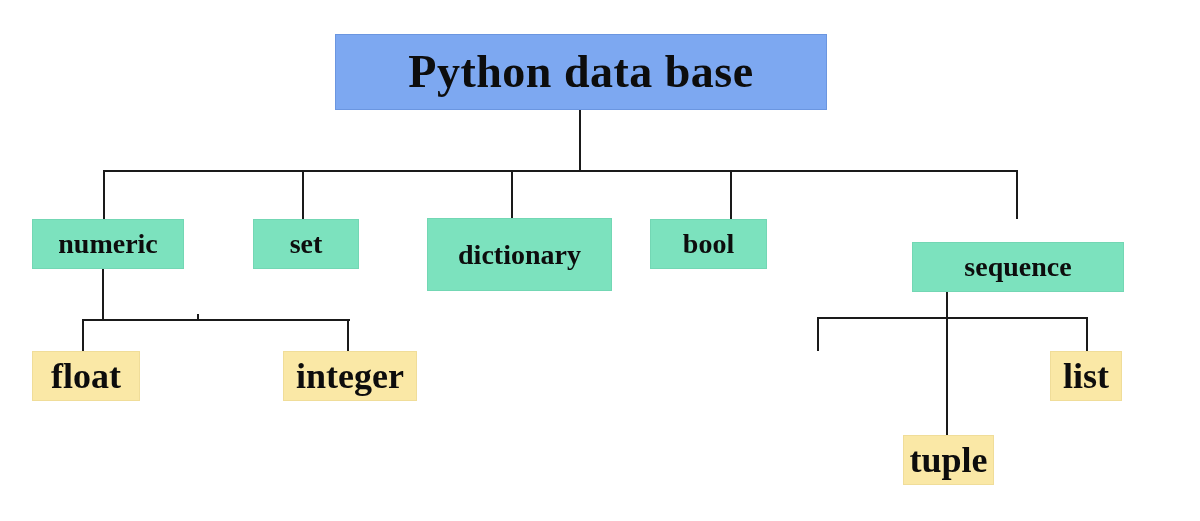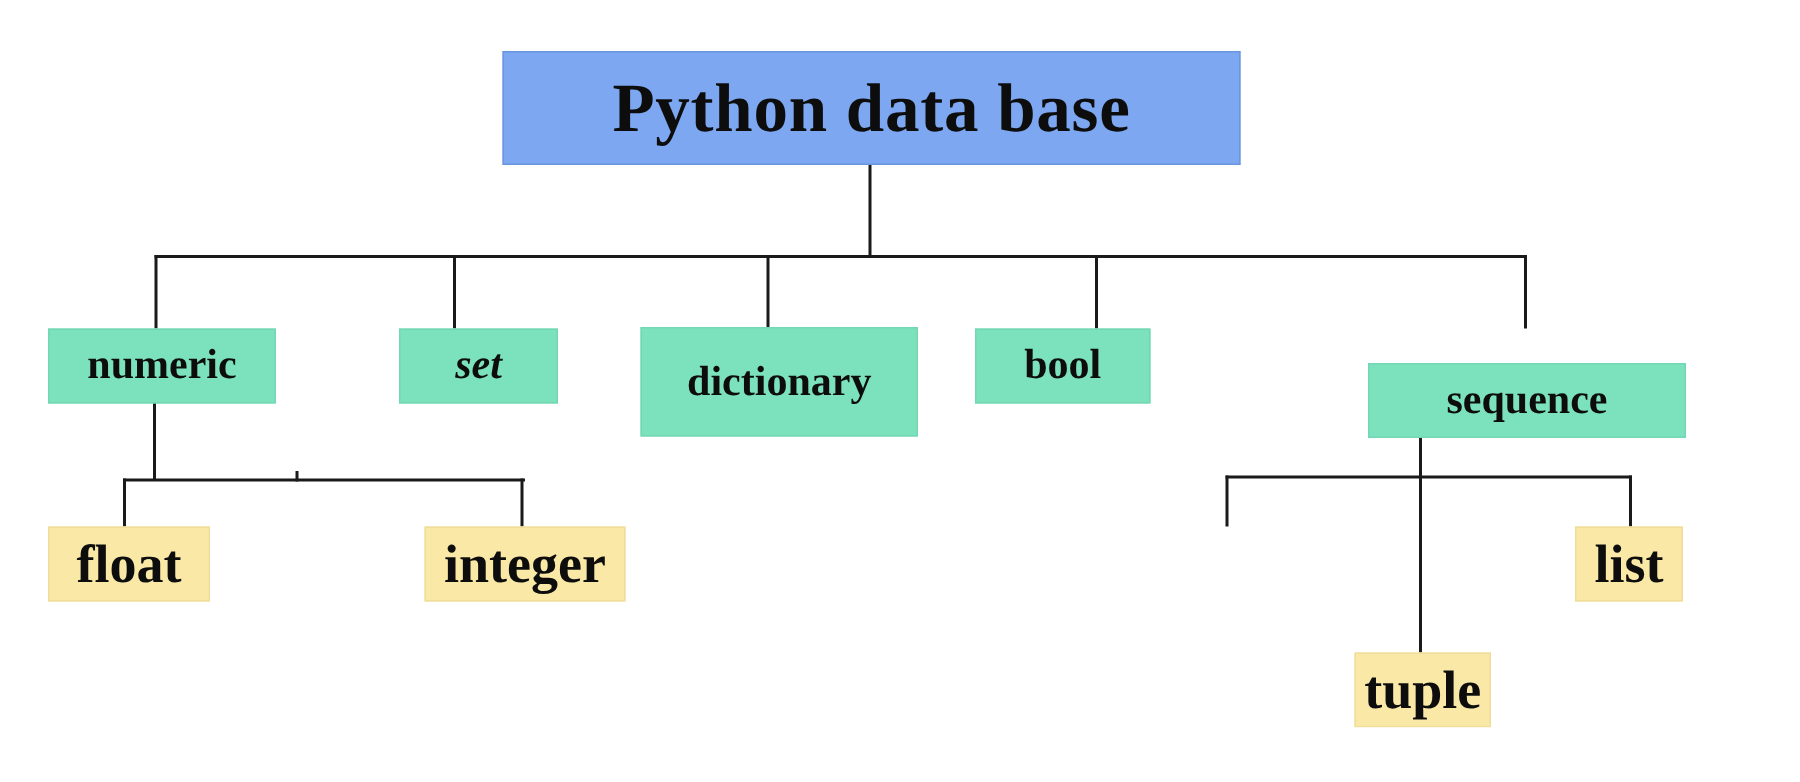--- a/index.html
+++ b/index.html
@@ -74,21 +74,21 @@
   <div class="line v" style="left:1086px; top:317px; height:34px;"></div>
   <div class="line v" style="left:946px; top:317px; height:118px;"></div>
 
   <div class="node root" style="left:335px; top:34px; width:490px; height:74px;">
     <span>Python data base</span>
   </div>
 
   <div class="node category" style="left:32px; top:219px; width:150px; height:48px;">
     <span>numeric</span>
   </div>
-  <div class="node category" style="left:266px; top:219px; width:104px; height:48px;font-style:italic;">
+  <div class="node category" style="left:253px; top:219px; width:104px; height:48px;">
     <span>set</span>
   </div>
   <div class="node category" style="left:427px; top:218px; width:183px; height:71px;">
     <span>dictionary</span>
   </div>
   <div class="node category" style="left:650px; top:219px; width:115px; height:48px;text-align:right;">
     <span>bool</span>
   </div>
   <div class="node category" style="left:912px; top:219px; width:210px; height:48px;margin-top:23px;">
     <span>sequence</span>

